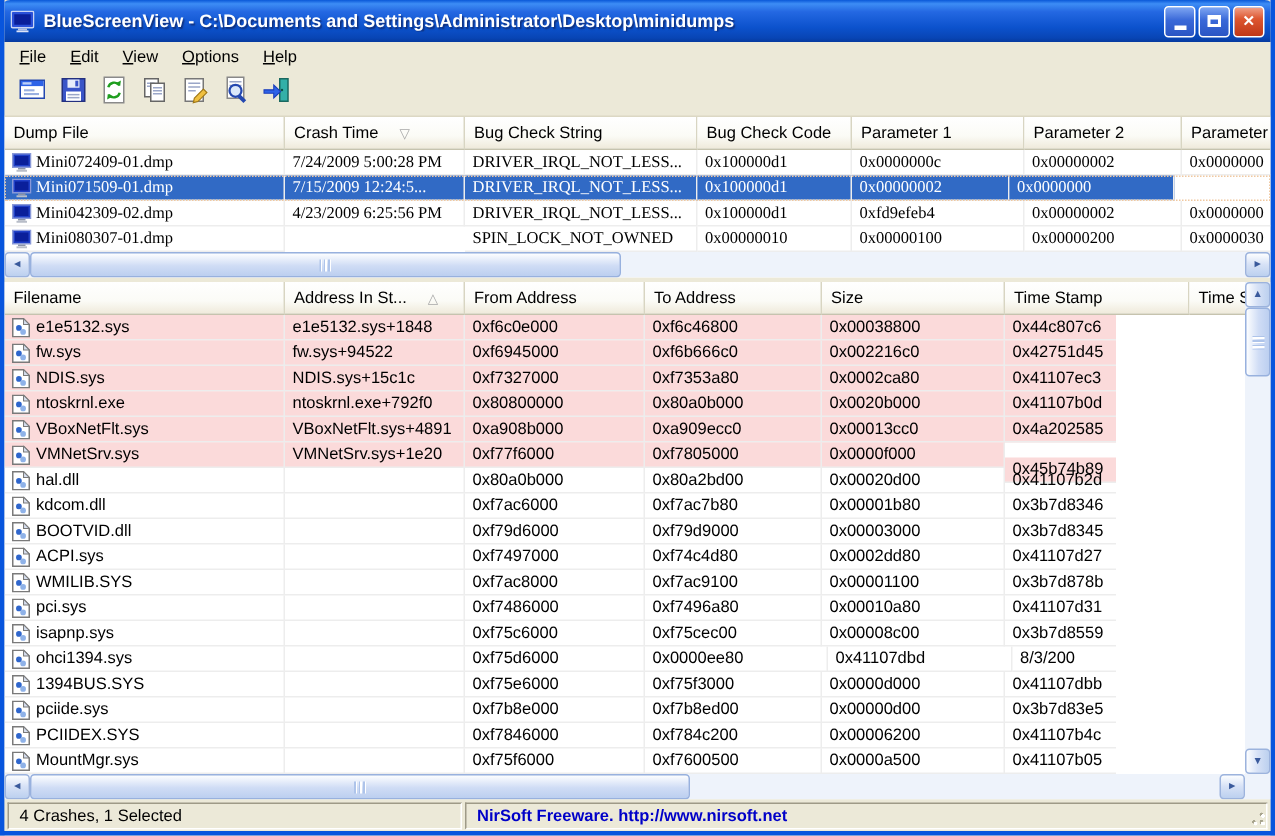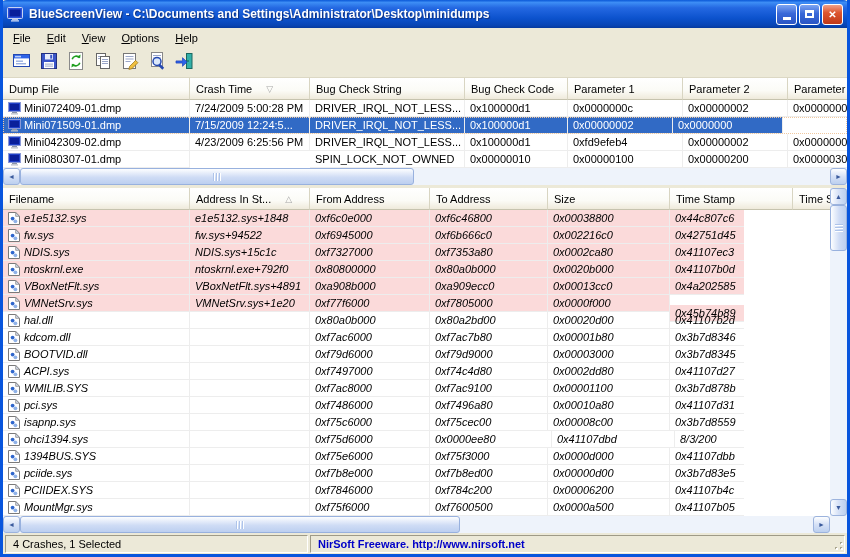--- a/index.html
+++ b/index.html
@@ -40,22 +40,22 @@
   .splitter { height:3px; background:#ECE9D8; }
   .header-row { display:flex; height:22px; overflow:hidden; background:#fff; }
   .hcell {
     flex:none; height:22px; display:flex; align-items:center; padding-left:6px;
     font-size:11px; white-space:nowrap; overflow:hidden;
     background:linear-gradient(to bottom,#ffffff 0%,#fbfbf6 60%,#efeadb 100%);
     border-right:1px solid #d8d5c2; border-bottom:1px solid #c6c3ae;
   }
   .sortglyph { margin-left:14px; font-size:9px; color:#a8a8a8; }
   .rows { overflow:hidden; background:#fff; }
-  .upper-rows { height:68px; width:844px; }
-  .lower-rows { height:306px; width:741px;font-style:italic; }
+  .upper-rows { height:68px; width:844px;font-family:Liberation Serif, serif; }
+  .lower-rows { height:306px; width:741px; }
   .trow { display:flex; height:17px; }
   .trow.crash .tcell { background:#fbdada; }
   .trow.selected .tcell { background:#316AC5; color:#fff; }
   .trow.selected { outline:1px dotted #f0c8a0; outline-offset:-1px; }
   .tcell {
     flex:none; height:17px; line-height:16px; padding-left:5px; font-size:11px;
     white-space:nowrap; overflow:hidden; color:#000;
     border-right:1px solid #ededed; border-bottom:1px solid #ededed;
     display:flex; align-items:center;
   }

